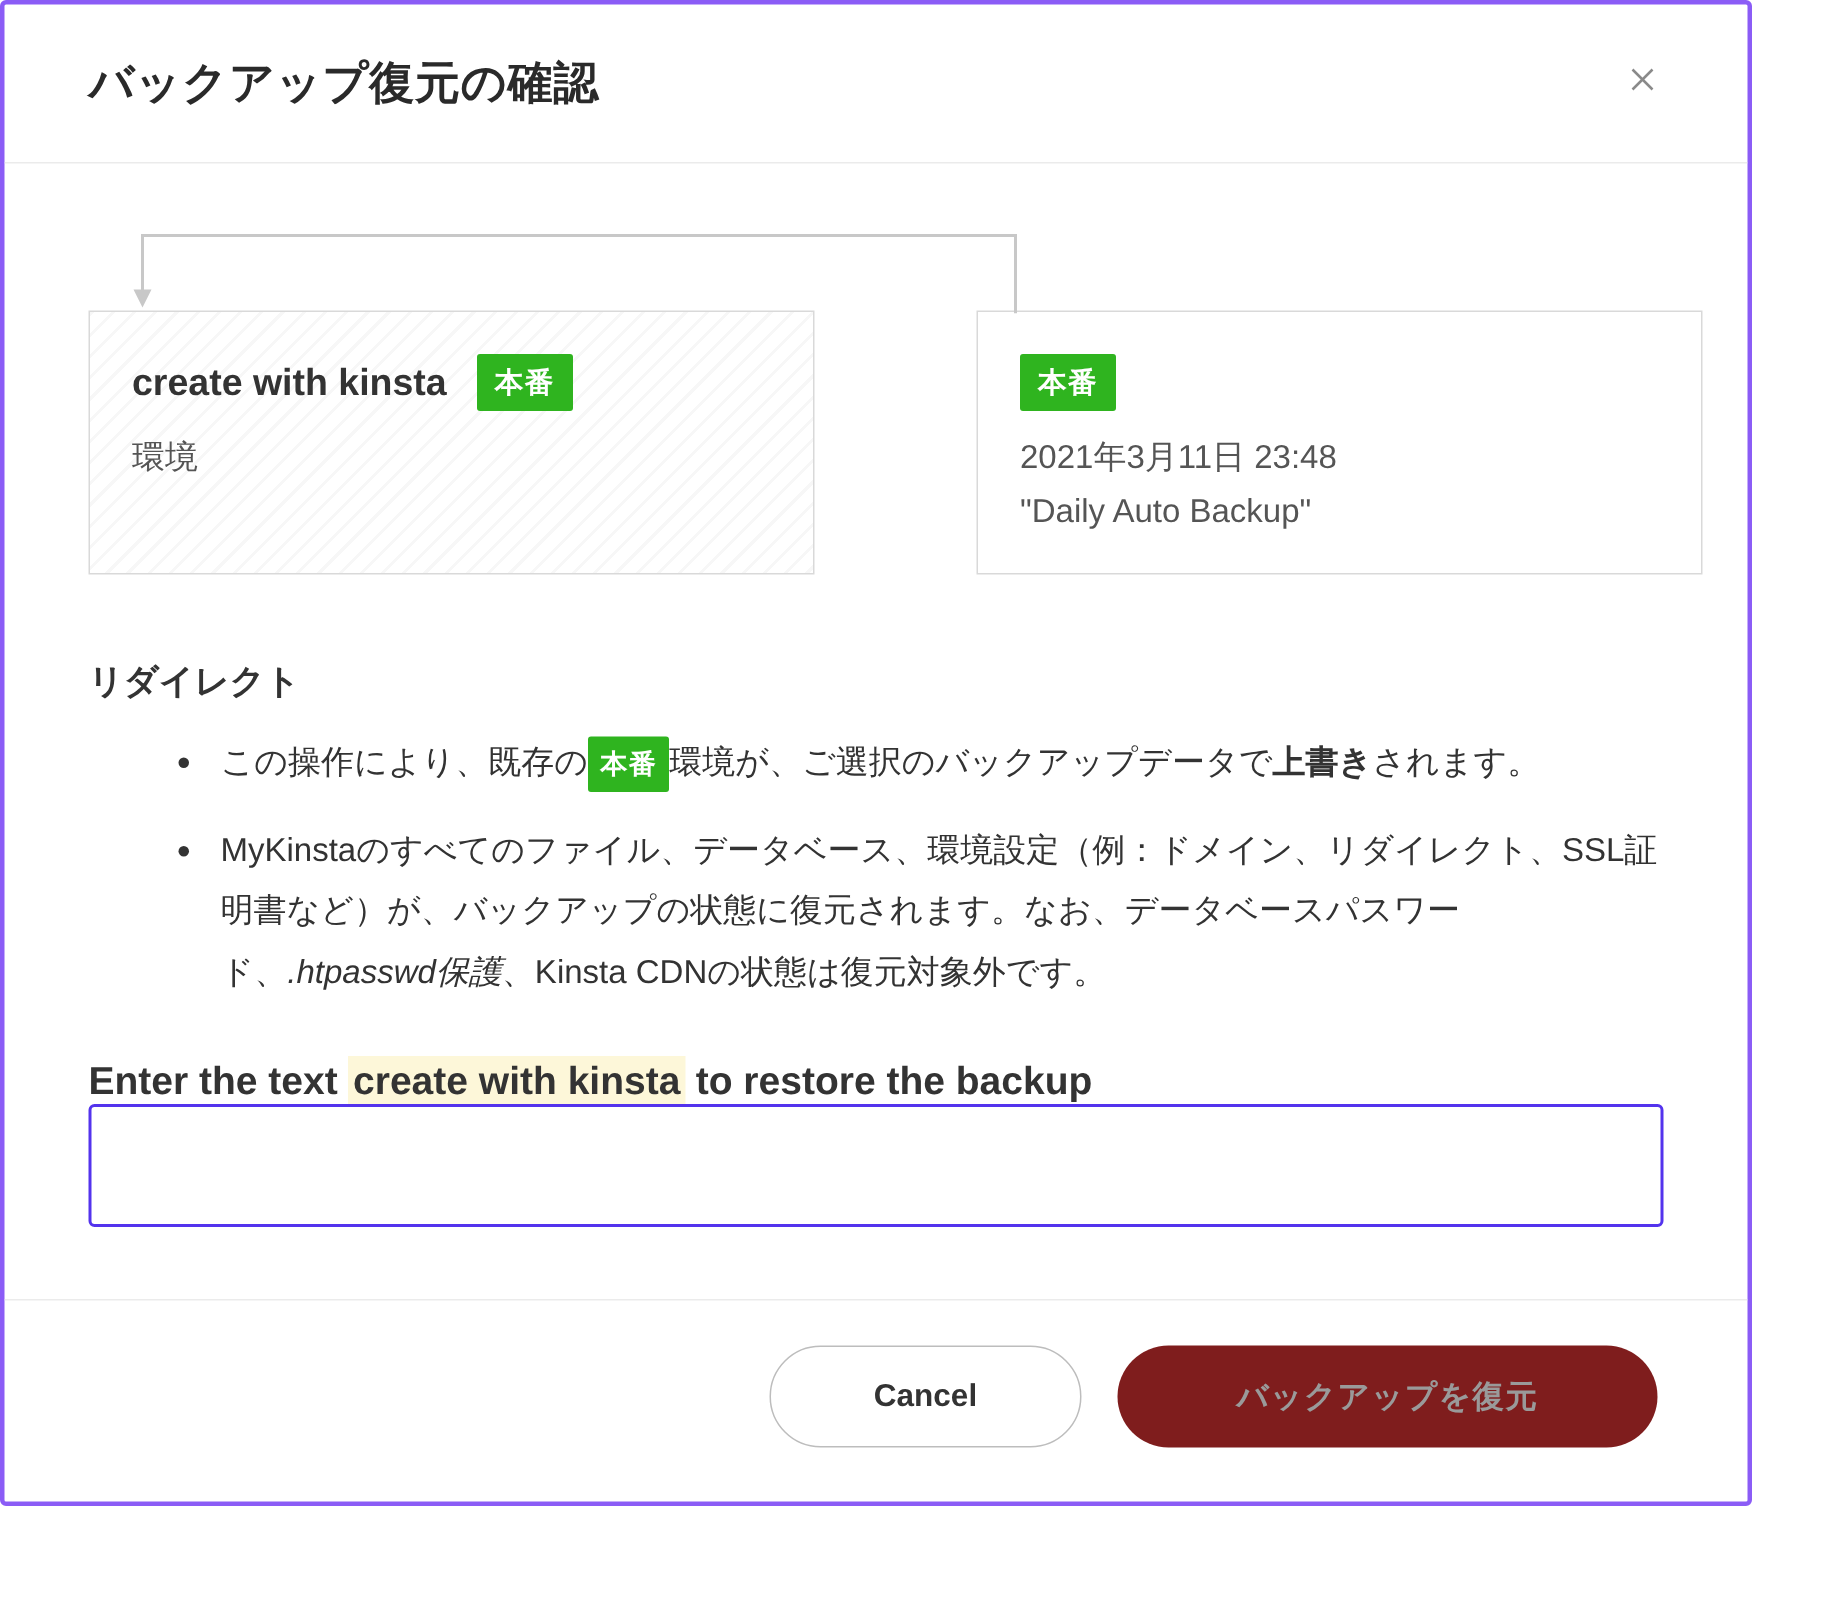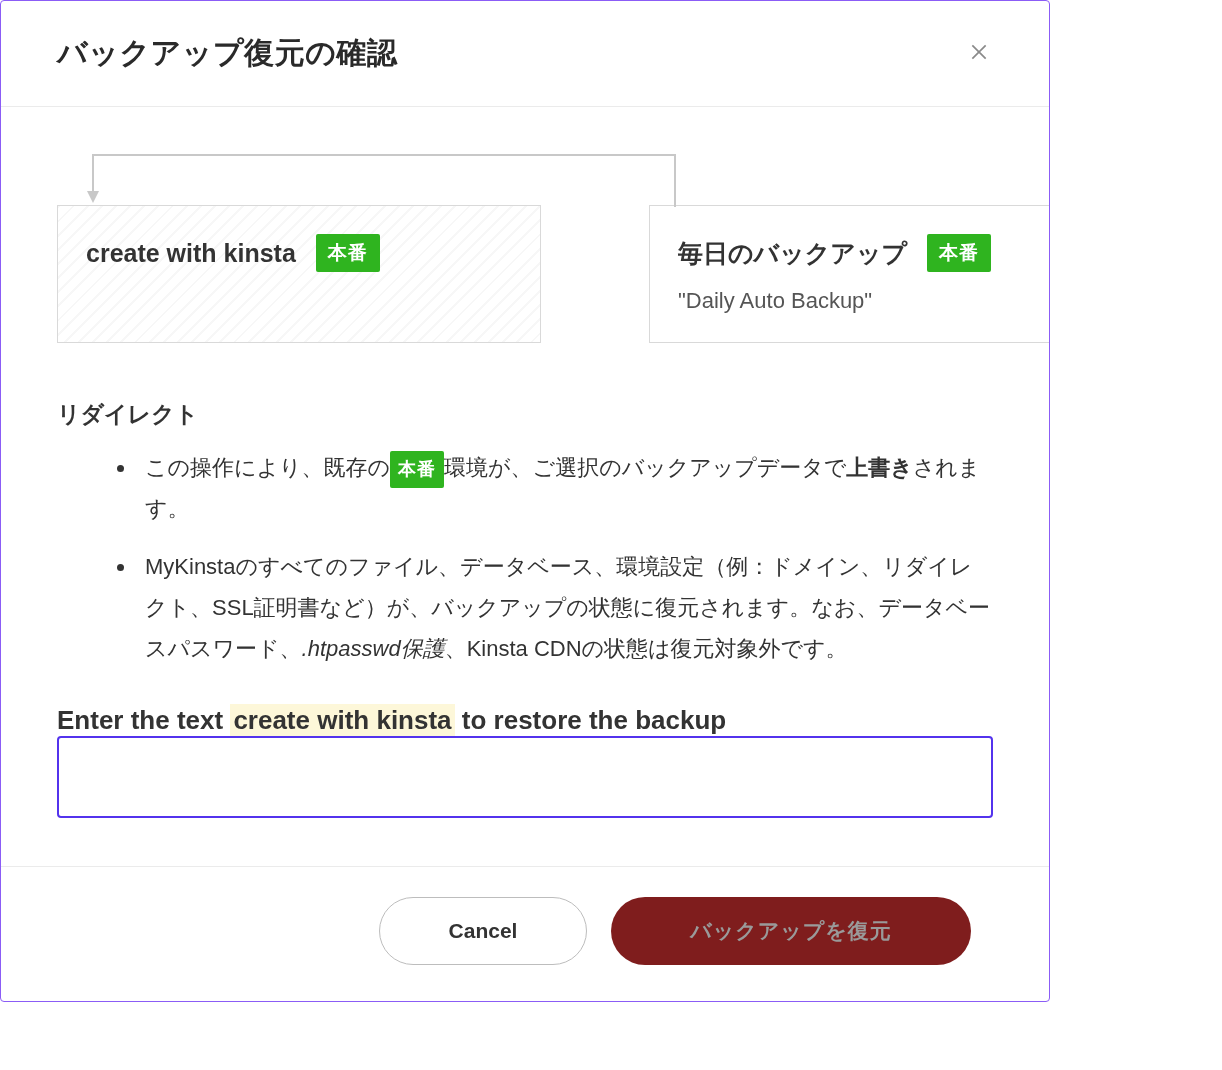--- a/index.html
+++ b/index.html
@@ -1,17 +1,17 @@
 <!DOCTYPE html>
 <html><head>
   <meta charset="utf-8">
   <style>
     * { box-sizing: border-box; margin: 0; padding: 0; }
     body { font-family: -apple-system, BlinkMacSystemFont, "Segoe UI", "Hiragino Sans", "Hiragino Kaku Gothic ProN", Meiryo, sans-serif; background: #fff; color: #333; }
-    .modal { width: 1050px; background: #fff; border: 1px solid #8b5cf6; border-radius: 4px; overflow: hidden; }
+    .modal { width: 1168px; background: #fff; border: 3px solid #8b5cf6; border-radius: 4px; overflow: hidden; }
     .modal-header { display: flex; justify-content: space-between; align-items: center; padding: 32px 56px 32px 56px; border-bottom: 1px solid #ebebeb; }
     .modal-title { font-size: 30px; font-weight: 700; color: #2a2a2a; letter-spacing: 0.5px; }
     .close-btn { background: none; border: none; font-size: 24px; color: #8a8a8a; cursor: pointer; line-height: 1; padding: 4px; }
     .close-btn svg { width: 20px; height: 20px; stroke: #8a8a8a; stroke-width: 2; }
     .modal-body { padding: 40px 56px 48px 56px; }
     .arrow-path { height: 58px; margin-left: 28px; margin-right: 0; position: relative; width: 585px; }
     .arrow-path svg { position: absolute; top: 0; left: 0; }
     .cards { display: flex; gap: 108px; margin-bottom: 56px; }
     .card { border: 1px solid #d9d9d9; padding: 28px 28px 28px 28px; flex: 0 0 auto; }
     .card-env { width: 484px; position: relative; background-image: repeating-linear-gradient(135deg, #f7f7f7 0, #f7f7f7 2px, #fff 2px, #fff 10px); }
@@ -25,21 +25,21 @@
     .card-name { font-size: 22px; color: #555; margin-top: 8px; }
     .section-title { font-size: 23px; font-weight: 700; color: #333; margin-bottom: 18px; }
     .bullets { list-style: disc; margin-left: 80px; margin-bottom: 36px; }
     .bullets li { font-size: 22px; color: #333; line-height: 1.85; margin-bottom: 18px; padding-left: 8px; }
     .bullets li:last-child { margin-bottom: 0; }
     .bullets strong { font-weight: 700; }
     .bullets em { }
     .confirm-label { font-size: 26px; font-weight: 700; color: #333; }
     .highlight { background: #fdf7d9; padding: 1px 3px; }
     .confirm-input { width: 100%; height: 82px; border: 2px solid #5333ed; border-radius: 4px; font-size: 20px; padding: 0 20px; outline: none; }
-    .modal-footer { border-top: 1px solid #ebebeb; padding: 30px 78px 36px 56px; display: flex; justify-content: flex-end; gap: 24px; }
+    .modal-footer { border-top: 1px solid #ebebeb; padding: 30px 60px 36px 56px; display: flex; justify-content: flex-end; gap: 24px; }
     .btn { font-size: 21px; font-weight: 600; padding: 20px 44px; border-radius: 40px; border: none; cursor: pointer; }
     .btn-cancel { background: #fff; color: #333; border: 1px solid #bdbdbd; min-width: 208px; }
     .btn-primary { background: #7f1d1d; color: #9a9a9a; min-width: 360px; cursor: not-allowed; letter-spacing: 1px; }
   </style>
 </head>
 <body>
 
 <div class="modal">
 
   <div class="modal-header">
@@ -61,27 +61,28 @@
       </svg>
     </div>
 
     <div class="cards">
 
       <div class="card card-env">
         <div class="card-title-row">
           <span class="card-title">create with kinsta</span>
           <span class="badge">本番</span>
         </div>
+        <div class="card-sub">環境</div>
       </div>
 
       <div class="card card-backup">
         <div class="card-title-row">
-          <span class="card-title">毎日のバックアップ</span>
           <span class="badge">本番</span>
         </div>
+        <div class="card-date">2021年3月11日 23:48</div>
         <div class="card-name">"Daily Auto Backup"</div>
       </div>
 
     </div>
 
     <h2 class="section-title">リダイレクト</h2>
 
     <ul class="bullets">
       <li>
         <span>この操作により、既存の</span><span class="badge-inline">本番</span><span>環境が、ご選択のバックアップデータで</span><strong>上書き</strong><span>されます。</span>

